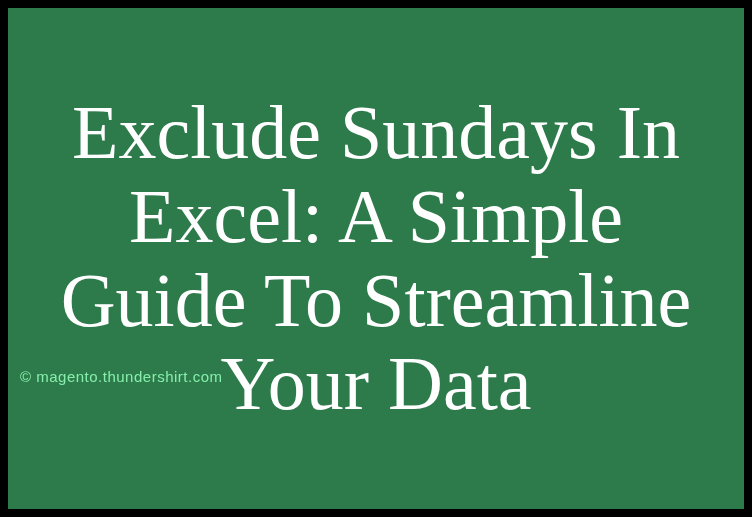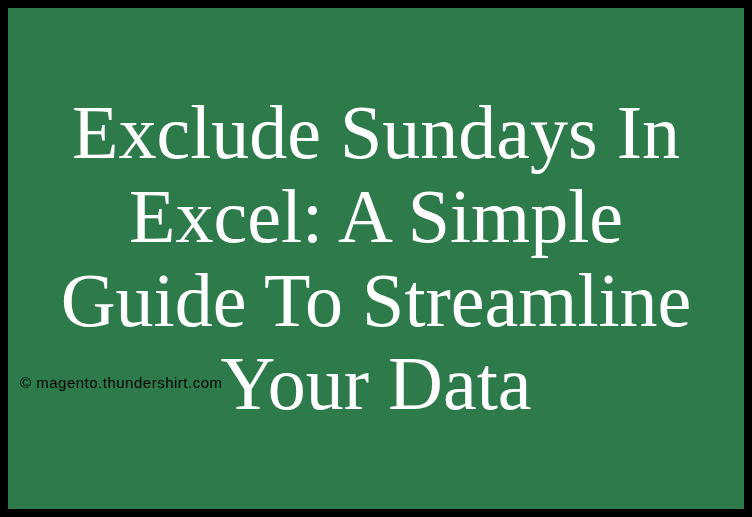--- a/index.html
+++ b/index.html
@@ -28,24 +28,24 @@
       font-size: 76px;
       line-height: 1.1;
       color: #ffffff;
       text-align: center;
       font-weight: normal;
       padding: 10px 20px;
     }
     .watermark {
       position: absolute;
       left: 12px;
-      bottom: 118px;
+      bottom: 124px;
       font-family: Arial, sans-serif;
       font-size: 15px;
-      color: #000000;
+      color: #86efac;
       letter-spacing: 0.5px;
     }
   </style>
 </head>
 <body>
 
 <div class="banner">
   <h1 class="title">Exclude Sundays In Excel: A Simple Guide To Streamline Your Data</h1>
   <div class="watermark">© magento.thundershirt.com</div>
 </div>

